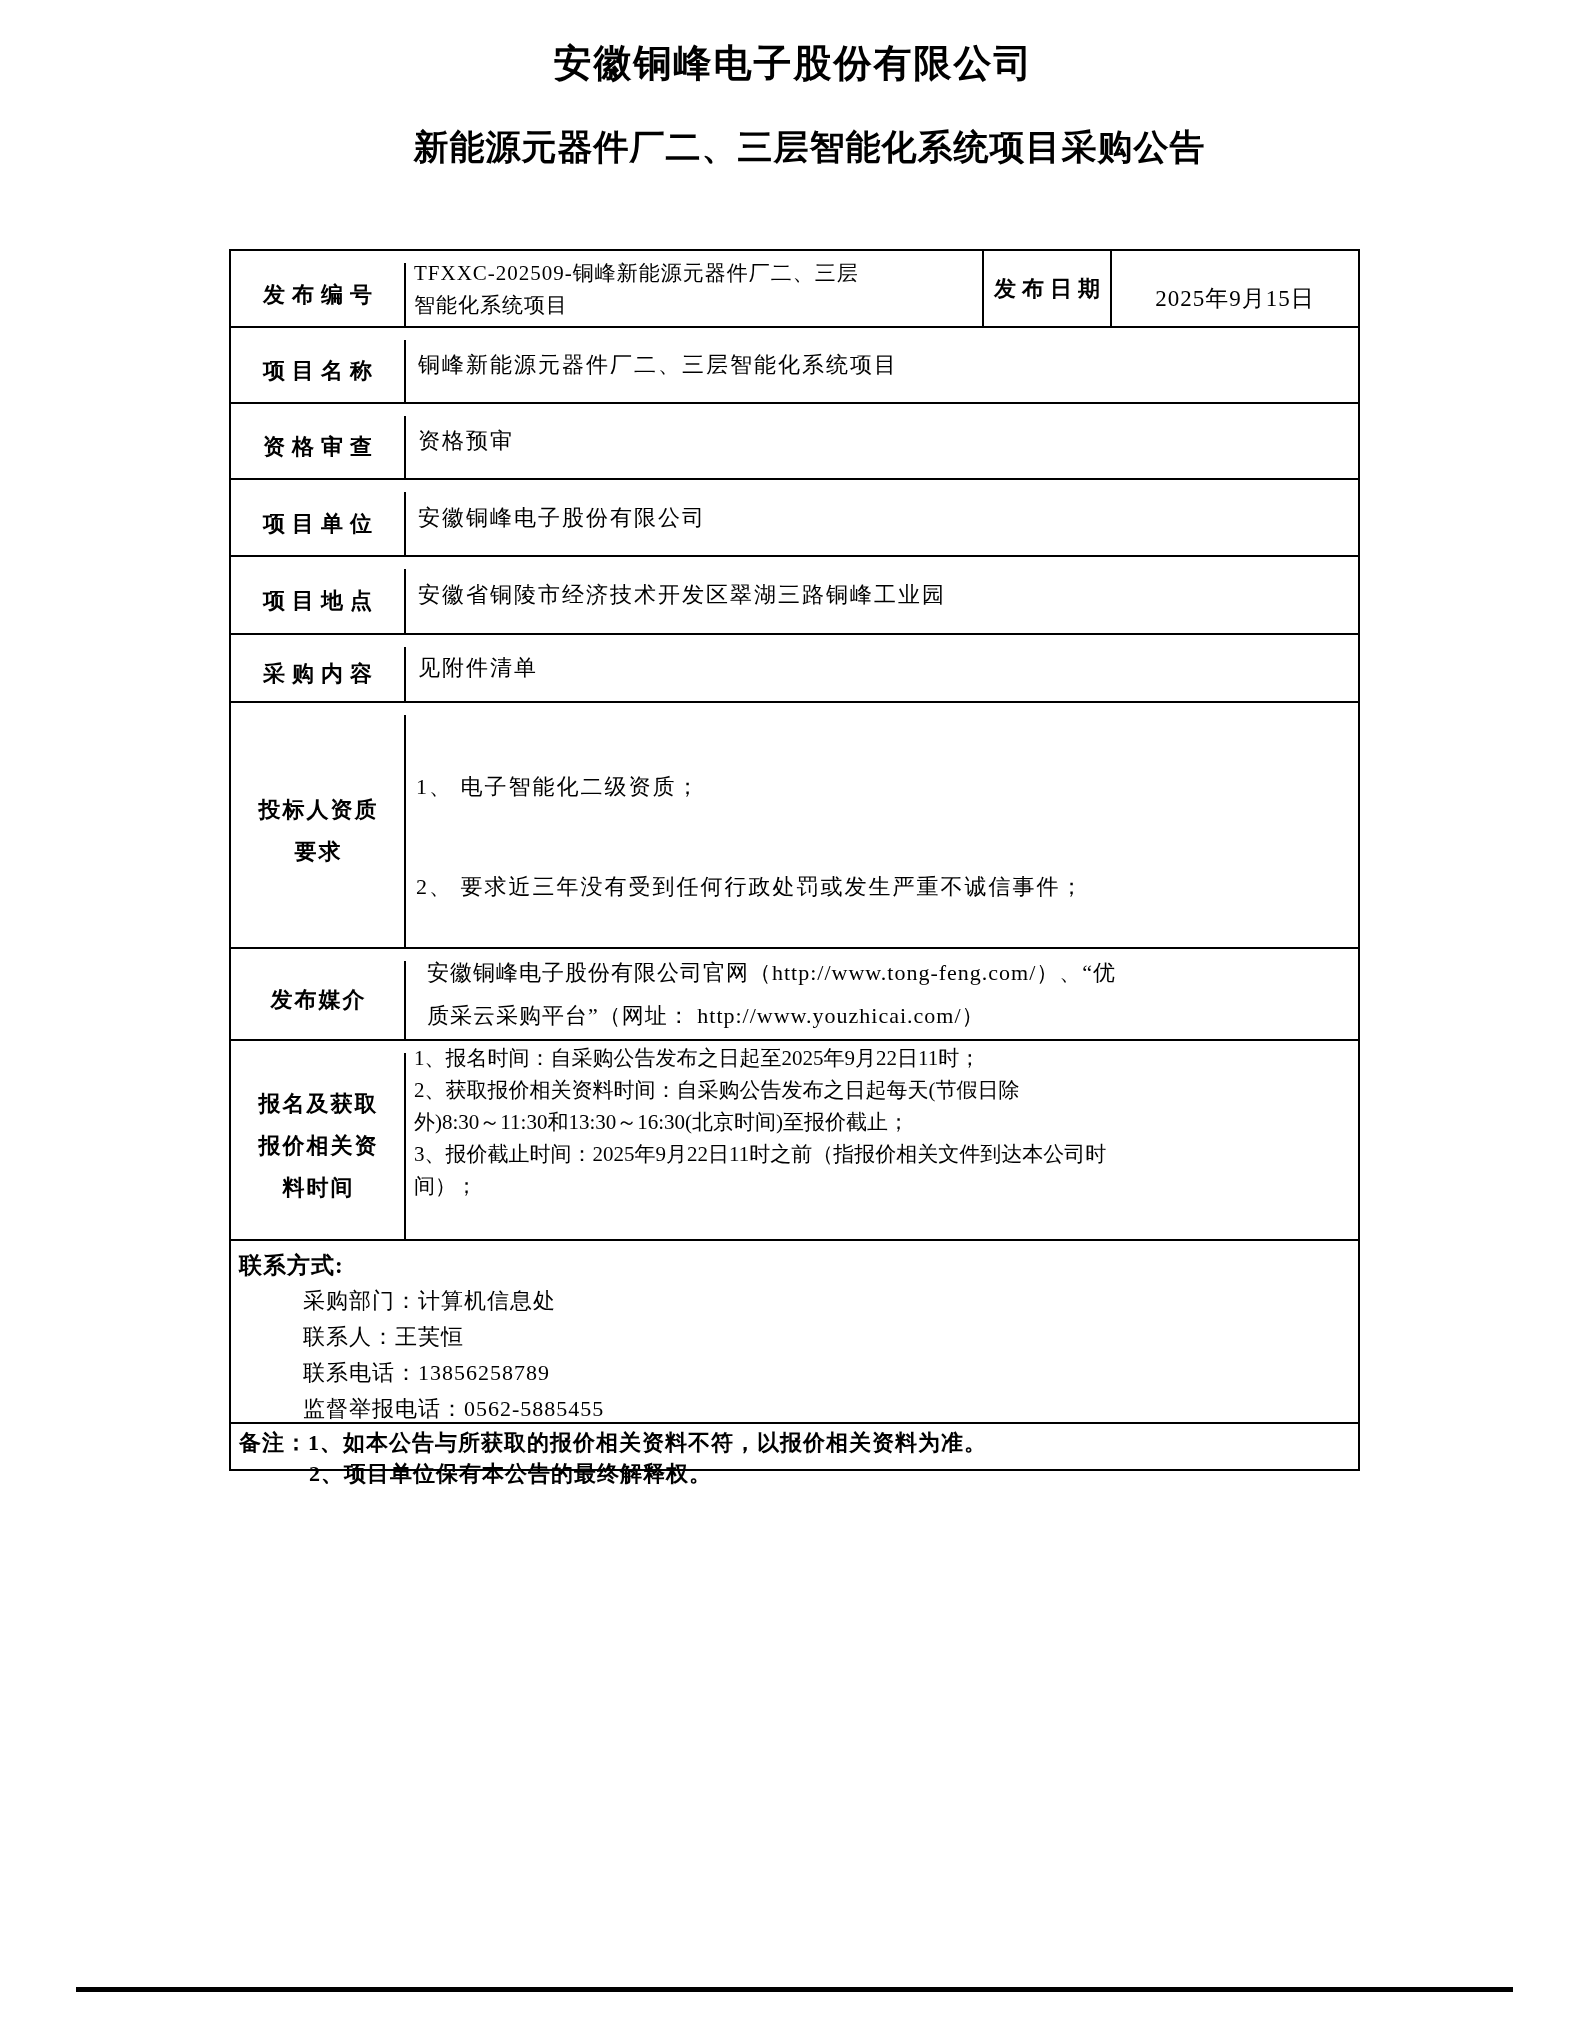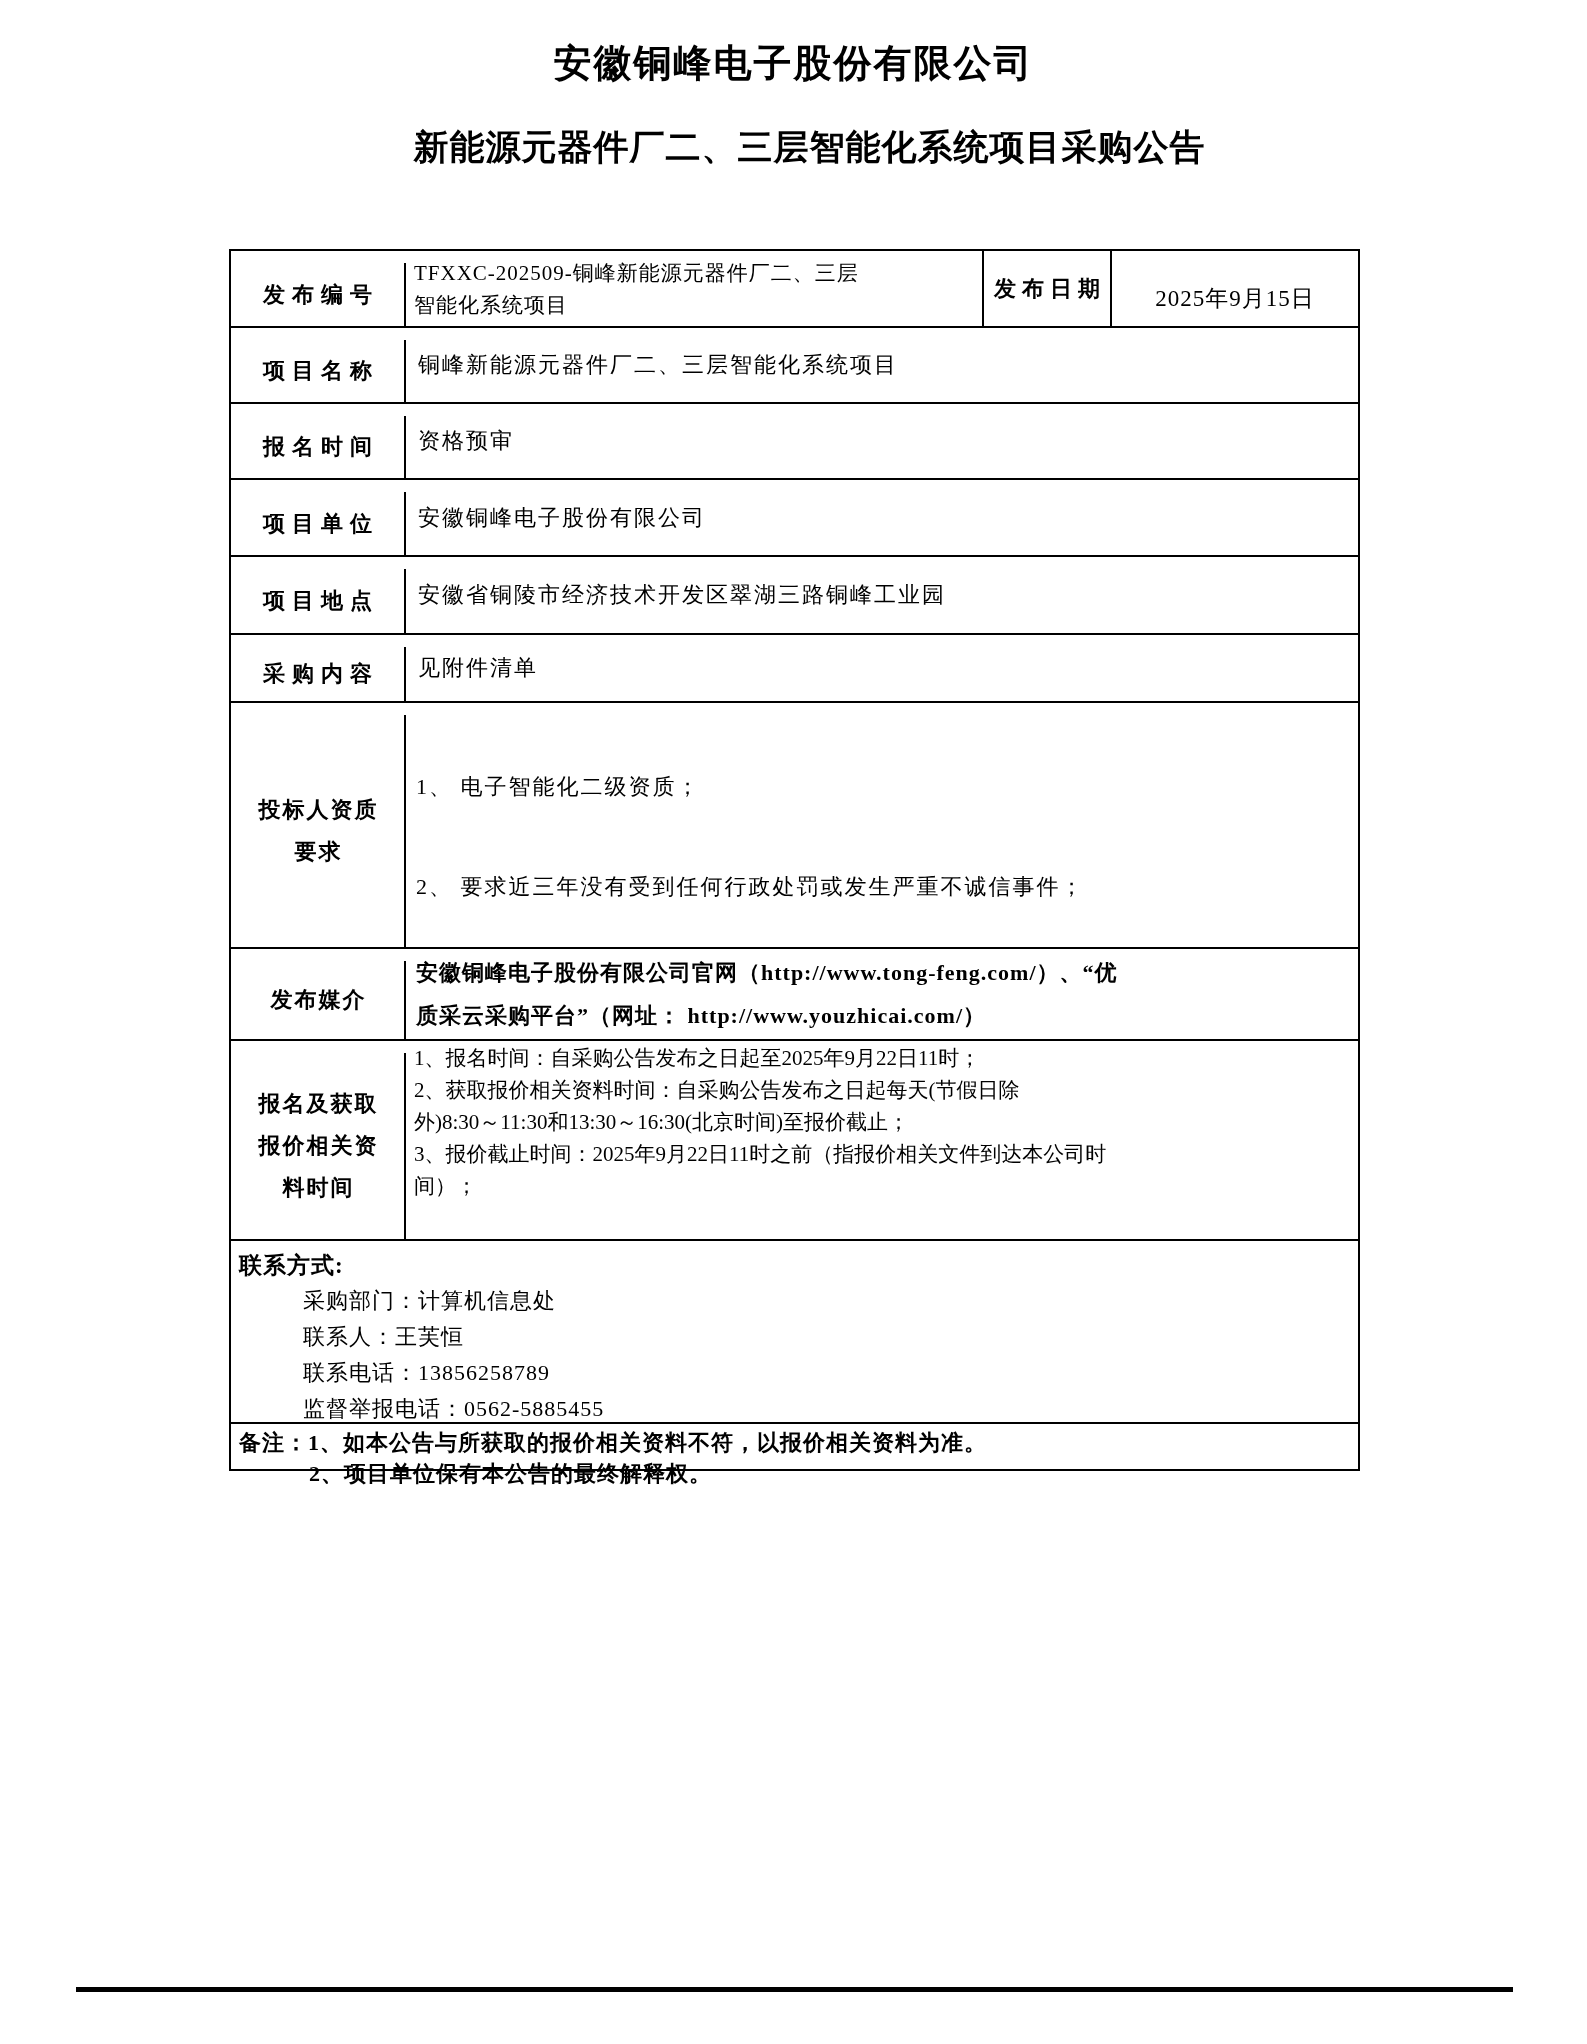--- a/index.html
+++ b/index.html
@@ -55,21 +55,21 @@
   
   .r7{height:246px;}
   .r7 .qcontent{
     flex:1;padding:70px 0 0 10px;font-size:22px;letter-spacing:2px;line-height:28px;
   }
   .r7 .qcontent .q2{margin-top:72px;}
   
   .r8{height:92px;}
   .r8 .mcontent{
     flex:1;display:flex;flex-direction:column;justify-content:center;
-    padding-left:10px;font-size:22px;letter-spacing:1px;line-height:43px;font-weight:bold;
+    padding-left:21px;font-size:22px;letter-spacing:1px;line-height:43px;
   }
   
   .r9{height:200px;}
   .r9 .scontent{
     flex:1;padding:1px 0 0 8px;font-size:21px;letter-spacing:0px;line-height:32px;
   }
   
   .r10{height:183px;display:block;padding:8px 0 0 8px;}
   .r10 .chead{font-weight:bold;font-size:23px;letter-spacing:1px;line-height:34px;}
   .r10 .cline{padding-left:64px;font-size:22px;letter-spacing:1px;line-height:36px;}
@@ -100,21 +100,21 @@
       <div class="cell dlab">发布日期</div>
       <div class="cell dval">2025年9月15日</div>
     </div>
 
     <div class="row r2">
       <div class="cell lab">项目名称</div>
       <div class="cell val nowrap">铜峰新能源元器件厂二、三层智能化系统项目</div>
     </div>
 
     <div class="row r3">
-      <div class="cell lab">报名时间</div>
+      <div class="cell lab">资格审查</div>
       <div class="cell val nowrap">资格预审</div>
     </div>
 
     <div class="row r4">
       <div class="cell lab">项目单位</div>
       <div class="cell val nowrap">安徽铜峰电子股份有限公司</div>
     </div>
 
     <div class="row r5">
       <div class="cell lab">项目地点</div>

